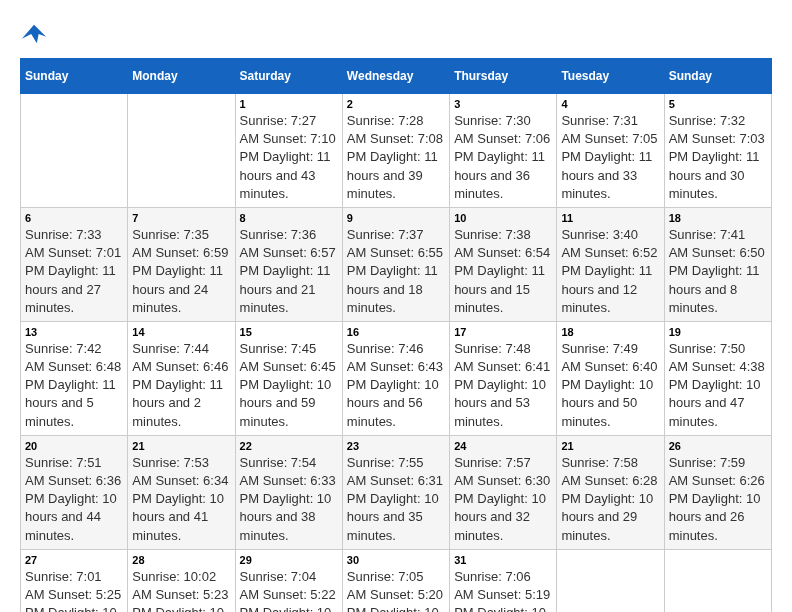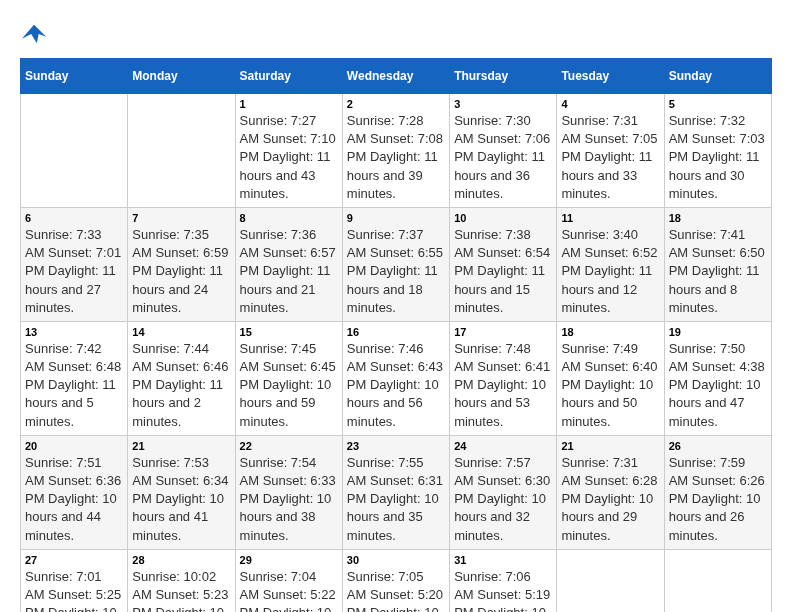--- a/index.html
+++ b/index.html
@@ -263,21 +263,21 @@
 Daylight: 10 hours and 35 minutes.</div>
         </td>
         <td>
           <span class="day-num">24</span>
           <div class="day-info">Sunrise: 7:57 AM
 Sunset: 6:30 PM
 Daylight: 10 hours and 32 minutes.</div>
         </td>
         <td>
           <span class="day-num">21</span>
-          <div class="day-info">Sunrise: 7:31 AM
+          <div class="day-info">Sunrise: 7:58 AM
 Sunset: 6:28 PM
 Daylight: 10 hours and 29 minutes.</div>
         </td>
         <td>
           <span class="day-num">26</span>
           <div class="day-info">Sunrise: 7:59 AM
 Sunset: 6:26 PM
 Daylight: 10 hours and 26 minutes.</div>
         </td>
       </tr>

